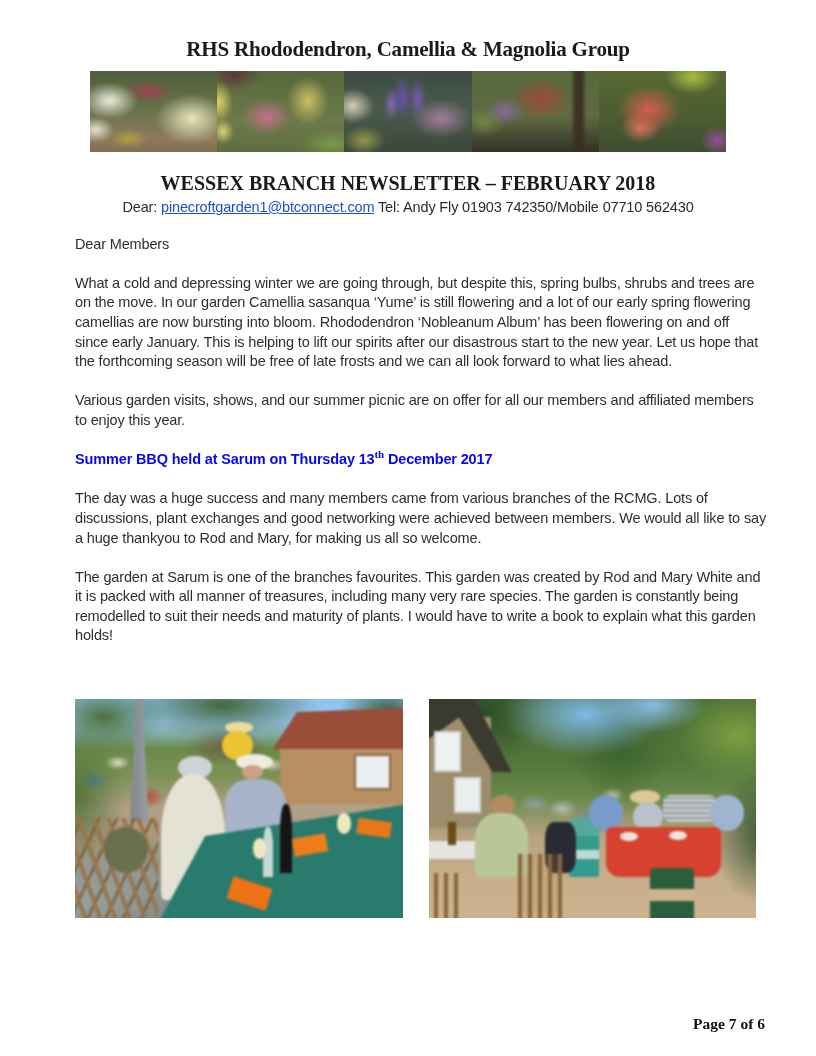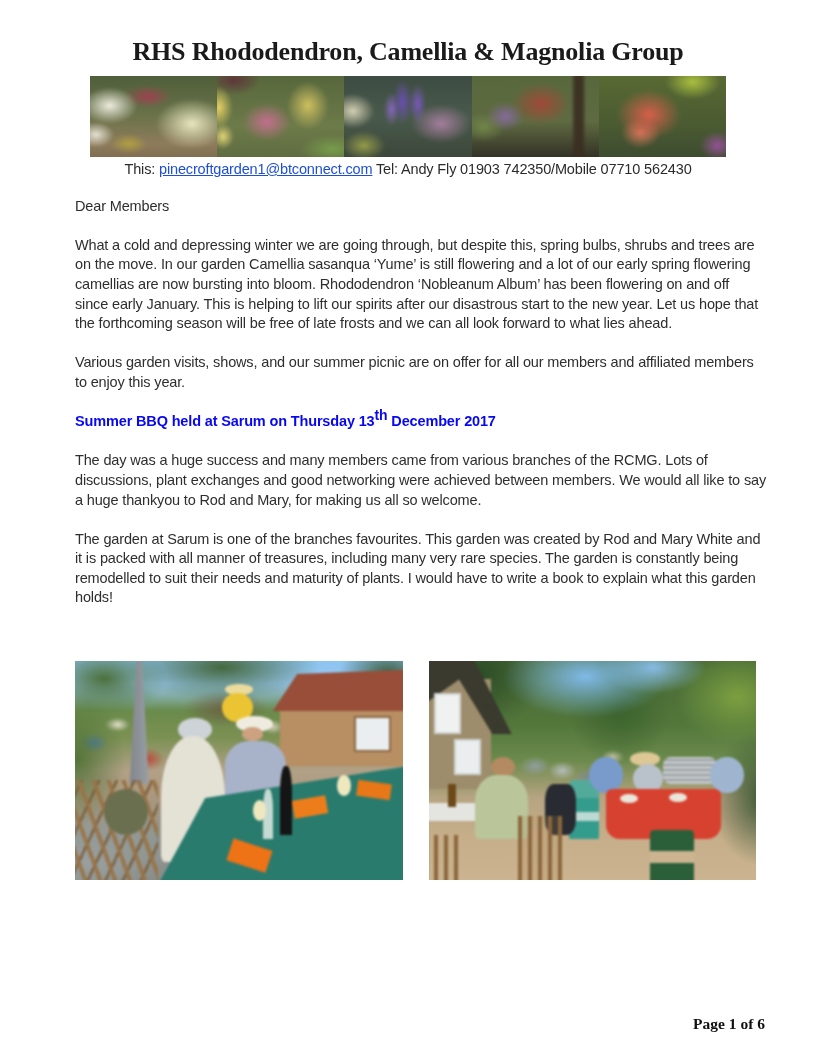--- a/index.html
+++ b/index.html
@@ -6,21 +6,21 @@
   html,body { background:#e8e8e8; }
   .page {
     position:relative; width:816px; height:1056px; margin:0 auto;
     background:#ffffff; overflow:hidden;
     font-family:"Liberation Sans", sans-serif; color:#333;
   }
   
   .doc-title {
     padding-top:37px; text-align:center;
     font-family:"Liberation Serif", serif; font-weight:bold;
-    font-size:26px; color:#1a1a1a; letter-spacing:-0.2px;
+    font-size:21px; color:#1a1a1a; letter-spacing:-0.2px;
   }
   .news-heading {
     margin-top:20px; text-align:center;
     font-family:"Liberation Serif", serif; font-weight:bold;
     font-size:20px; color:#1a1a1a;
   }
   .contact-line { margin-top:4px; text-align:center; font-size:14.5px; letter-spacing:-0.15px; color:#2b2b2b; }
   .contact-line a { color:#1d4ed8; text-decoration:underline; cursor:pointer; }
   
   .banner { width:636px; height:81px; margin:9px auto 0; display:flex; }
@@ -59,21 +59,21 @@
     radial-gradient(46px 36px at 40% 48%, rgba(214,96,78,.97), rgba(214,96,78,0) 70%),
     radial-gradient(28px 22px at 34% 68%, rgba(224,122,98,.9), rgba(224,122,98,0) 70%),
     radial-gradient(38px 24px at 72% 12%, rgba(174,196,69,.95), rgba(174,196,69,0) 72%),
     radial-gradient(24px 20px at 90% 82%, rgba(154,82,160,.9), rgba(154,82,160,0) 72%),
     linear-gradient(180deg,#5a6b36 0%,#4c5c34 55%,#3c4a30 100%); }
   
   .body-text { margin:0 50px 4px 75px; font-size:14.5px; line-height:19.6px; letter-spacing:-0.15px; color:#2e2e2e; }
   .body-text p { margin-top:19.6px; }
   .salutation { margin-top:21px; }
   .section-heading { margin-top:19.6px; font-weight:bold; color:#0707f3; font-size:14.5px; }
-  .section-heading sup { font-size:14px; vertical-align:super; line-height:0; }
+  .section-heading sup { font-size:11px; vertical-align:super; line-height:0;font-family:Liberation Serif, serif; }
   
   .photos { display:flex; gap:26px; margin:53px 0 0 75px; }
   .photo { position:relative; overflow:hidden; width:328px; height:219px; background:#888; }
   .photo.right { width:327px; }
   .scene { position:absolute; inset:-5px; filter:blur(1.2px) saturate(1.06) contrast(1.02); }
   .b { position:absolute; border-radius:50%; }
   .r { position:absolute; }
   .scene-l { background:
     radial-gradient(90px 50px at 10% 10%, rgba(74,107,53,.95), rgba(74,107,53,0) 70%),
     radial-gradient(130px 45px at 45% 5%, rgba(63,94,47,.9), rgba(63,94,47,0) 75%),
@@ -126,22 +126,23 @@
         <div class="seg-art"></div>
       </div>
     <div class="seg s4">
         <div class="seg-art"></div>
       </div>
     <div class="seg s5">
         <div class="seg-art"></div>
       </div>
   </div>
 
-
-  <div class="contact-line"><span>This: </span><a>pinecroftgarden1@btconnect.com</a><span>  Tel: Andy Fly 01903 742350/Mobile 07710 562430</span></div>
+  <div class="news-heading">WESSEX BRANCH NEWSLETTER – FEBRUARY 2018</div>
+
+  <div class="contact-line"><span>Dear: </span><a>pinecroftgarden1@btconnect.com</a><span>  Tel: Andy Fly 01903 742350/Mobile 07710 562430</span></div>
 
   <div class="body-text">
     <p class="salutation">Dear Members</p>
     <p>What a cold and depressing winter we are going through, but despite this, spring bulbs, shrubs and trees are on the move. In our garden Camellia sasanqua ‘Yume’ is still flowering and a lot of our early spring flowering camellias are now bursting into bloom. Rhododendron ‘Nobleanum Album’ has been flowering on and off since early January. This is helping  to lift our spirits after our disastrous start to the new year. Let us hope that the forthcoming season will be free of late frosts and we can all look forward to what lies ahead.</p>
     <p>Various garden visits, shows, and our summer picnic are on offer for all our members and affiliated members to enjoy this year.</p>
     <p class="section-heading"><span>Summer BBQ held at Sarum on Thursday 13</span><sup>th</sup><span> December 2017</span></p>
     <p>The day was a huge success and many members came from various branches of the RCMG. Lots of discussions, plant exchanges and good networking were achieved between members. We would all like to say a huge thankyou to Rod and Mary, for making us all so welcome.</p>
     <p>The garden at Sarum is one of the branches favourites. This garden was created by Rod and Mary White and it is packed with all manner of treasures, including many very rare species. The garden is constantly being remodelled to suit their needs and maturity of plants. I would have to write a book to explain what this garden holds!</p>
   </div>
 
@@ -196,15 +197,15 @@
           <div class="b" style="left:55%;top:8%;width:16%;height:18%;background:#e8e4da;"></div>
         </div>
         <div class="r" style="left:67%;top:76%;width:13%;height:26%;background:linear-gradient(180deg,#2f5f3c 0 35%,#c9b392 35% 55%,#2f5f3c 55% 100%);border-radius:8% 8% 0 0;"></div>
         <div class="r" style="left:28%;top:70%;width:13%;height:32%;background:repeating-linear-gradient(90deg,#8a6840 0 4px,rgba(138,104,64,0) 4px 10px),#a8875c33;"></div>
         <div class="r" style="left:0%;top:78%;width:10%;height:24%;background:repeating-linear-gradient(90deg,#8a6840 0 4px,rgba(138,104,64,0) 4px 10px);"></div>
       </div>
     </figure>
 
   </div>
 
-  <div class="page-number">Page 1 of 6</div>
+  <div class="page-number">Page 7 of 6</div>
 
 </div>
 
 </body></html>

